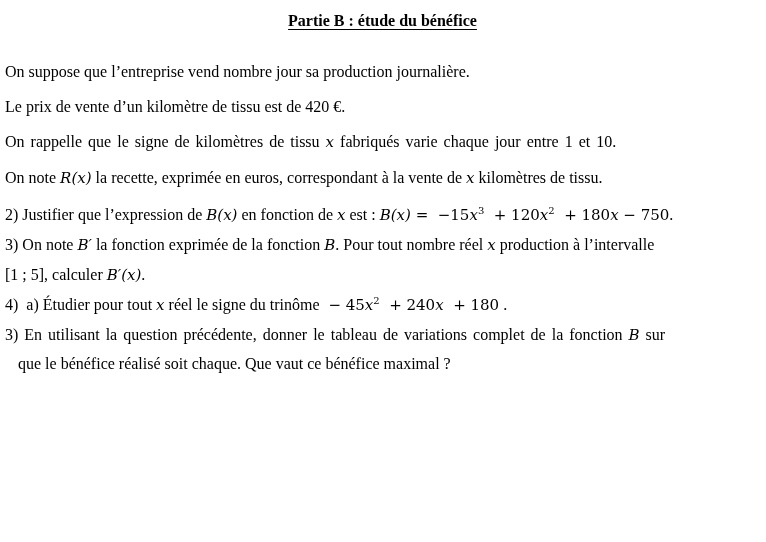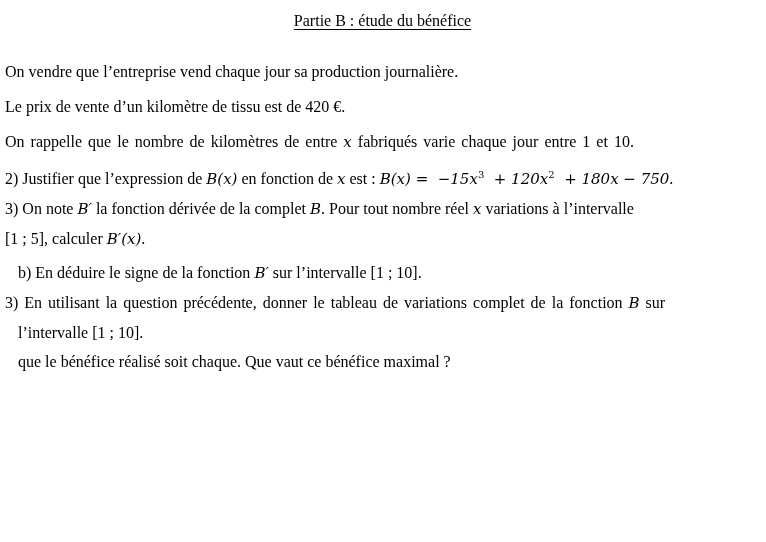--- a/index.html
+++ b/index.html
@@ -13,21 +13,21 @@
     overflow: hidden;
     color: #000000;
     font-family: "Liberation Serif", serif;
     font-size: 16px;
   }
   .doc {
     padding: 8px 6px 0 5px;
   }
   .title-line {
     text-align: center;
-    font-weight: normal;
+    font-weight: bold;
     line-height: 26px;
     margin-bottom: 20px;
   }
   .title-text {
     text-decoration: underline;
     text-underline-offset: 3px;
   }
   .ln {
     line-height: 35px;
     white-space: nowrap;
@@ -38,39 +38,39 @@
     white-space: nowrap;
     overflow: hidden;
   }
   .mt4 { margin-top: 4px; }
   .last { line-height: 28px; }
   .indent { padding-left: 13px; }
   .wide { word-spacing: 2px; }
 
   
   .seg-t  { font-family: "Liberation Serif", serif; }
-  .seg-m  { font-family: "DejaVu Serif", serif; font-size: 15px; font-style: italic; }
+  .seg-m  { font-family: "DejaVu Serif", serif; font-size: 15px; }
   .seg-mi { font-family: "DejaVu Serif", serif; font-style: italic; font-size: 15px; }
   sup.seg-sup {
     font-family: "DejaVu Serif", serif;
     font-size: 10px;
     line-height: 0;
   }
 </style>
 </head>
 <body>
 
 <div class="doc">
   <div class="title-line">
     <span class="title-text">Partie B : étude du bénéfice</span>
   </div>
 
-  <div class="ln"><span class="seg-t">On vendre que l’entreprise vend chaque jour sa production journalière.</span></div>
+  <div class="ln"><span class="seg-t">On suppose que l’entreprise vend nombre jour sa production journalière.</span></div>
   <div class="ln"><span class="seg-t">Le prix de vente d’un kilomètre de tissu est de 420 €.</span></div>
-  <div class="ln wide"><span class="seg-t">On rappelle que le nombre de kilomètres de entre </span><span class="seg-mi">x</span><span class="seg-t"> fabriqués varie chaque jour entre 1 et 10.</span></div>
+  <div class="ln wide"><span class="seg-t">On rappelle que le signe de kilomètres de tissu </span><span class="seg-mi">x</span><span class="seg-t"> fabriqués varie chaque jour entre 1 et 10.</span></div>
+  <div class="ln"><span class="seg-t">On note </span><span class="seg-mi">R(x)</span><span class="seg-t"> la recette, exprimée en euros, correspondant à la vente de </span><span class="seg-mi">x</span><span class="seg-t"> kilomètres de tissu.</span></div>
   <div class="ln-sm mt4"><span class="seg-t">2) Justifier que l’expression de </span><span class="seg-mi">B(x)</span><span class="seg-t"> en fonction de </span><span class="seg-mi">x</span><span class="seg-t"> est : </span><span class="seg-mi">B(x)</span><span class="seg-m"> = &nbsp;−15</span><span class="seg-mi">x</span><sup class="seg-sup">3</sup><span class="seg-m"> &nbsp;+ 120</span><span class="seg-mi">x</span><sup class="seg-sup">2</sup><span class="seg-m"> &nbsp;+ 180</span><span class="seg-mi">x</span><span class="seg-m"> − 750</span><span class="seg-t">.</span></div>
-  <div class="ln-sm"><span class="seg-t">3) On note </span><span class="seg-mi">B′</span><span class="seg-t"> la fonction dérivée de la complet </span><span class="seg-mi">B</span><span class="seg-t">. Pour tout nombre réel </span><span class="seg-mi">x</span><span class="seg-t"> variations à l’intervalle</span></div>
+  <div class="ln-sm"><span class="seg-t">3) On note </span><span class="seg-mi">B′</span><span class="seg-t"> la fonction exprimée de la fonction </span><span class="seg-mi">B</span><span class="seg-t">. Pour tout nombre réel </span><span class="seg-mi">x</span><span class="seg-t"> production à l’intervalle</span></div>
   <div class="ln-sm"><span class="seg-t">[1 ; 5], calculer </span><span class="seg-mi">B′(x)</span><span class="seg-t">.</span></div>
-  <div class="ln-sm mt4 indent"><span class="seg-t">b) En déduire le signe de la fonction </span><span class="seg-mi">B′</span><span class="seg-t"> sur l’intervalle [1 ; 10].</span></div>
+  <div class="ln-sm"><span class="seg-t">4)&nbsp; a) Étudier pour tout </span><span class="seg-mi">x</span><span class="seg-t"> réel le signe du trinôme </span><span class="seg-m">&nbsp;− 45</span><span class="seg-mi">x</span><sup class="seg-sup">2</sup><span class="seg-m"> &nbsp;+ 240</span><span class="seg-mi">x</span><span class="seg-m"> &nbsp;+ 180</span><span class="seg-t"> .</span></div>
   <div class="ln-sm wide"><span class="seg-t">3) En utilisant la question précédente, donner le tableau de variations complet de la fonction </span><span class="seg-mi">B</span><span class="seg-t"> sur</span></div>
-  <div class="ln-sm indent"><span class="seg-t">l’intervalle [1 ; 10].</span></div>
   <div class="ln-sm last indent"><span class="seg-t">que le bénéfice réalisé soit chaque. Que vaut ce bénéfice maximal ?</span></div>
 </div>
 
 </body></html>

